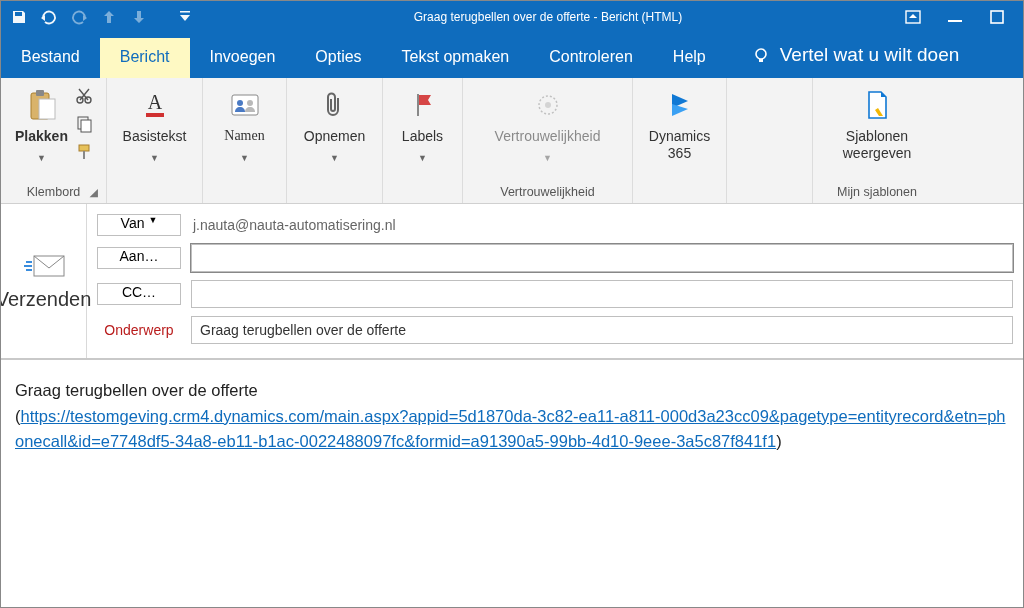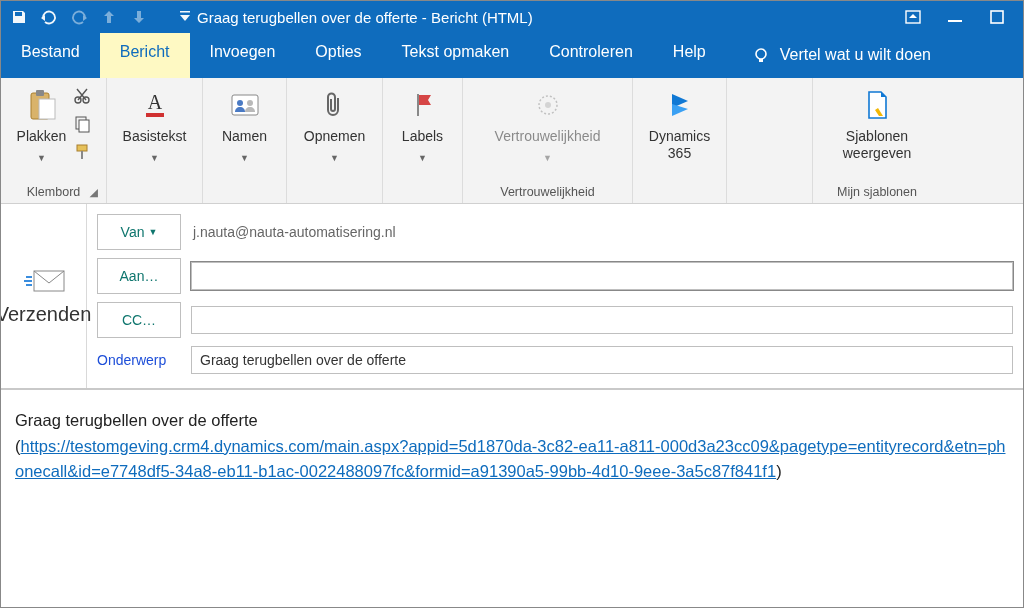--- a/index.html
+++ b/index.html
@@ -3,29 +3,29 @@
 <meta charset="utf-8">
 <style>
   * { box-sizing: border-box; margin: 0; padding: 0; }
   body { font-family: "Segoe UI", Tahoma, sans-serif; font-size: 14px; color: #222; background: #fff; width: 1024px; height: 608px; overflow: hidden; border: 1px solid #888; }
 
   
   .titlebar { height: 32px; background: #0f6cbd; color: #fff; display: flex; align-items: center; padding: 0 6px; }
   .titlebar-left { display:flex; align-items:center; gap:6px; }
   .titlebar .qat-btn { width: 24px; height: 24px; display:flex; align-items:center; justify-content:center; opacity:.95; }
   .titlebar .qat-btn.disabled { opacity:.45; }
-  .titlebar-title { flex: 1; font-size: 15px; }
+  .titlebar-title { flex: 1; text-align: center; font-size: 12px; }
   .titlebar-right { display:flex; align-items:center; gap:14px; padding-right:6px;}
   .winbtn { width:28px; height:28px; display:flex; align-items:center; justify-content:center; }
 
   
-  .tabbar { height: 45px; background: #0f6cbd; display:flex; padding: 0 0 0 0;}
+  .tabbar { height: 45px; background: #0f6cbd; display:flex; align-items:flex-end; padding: 0 0 0 0;}
   .tab { color:#fff; padding: 10px 20px 12px 20px; font-size:16px; cursor:pointer; }
   .tab.active { background:#fef9c3; color:#0f6cbd; }
-  .tell-me { display:flex; align-items:center; gap:10px; color:#fff; padding: 10px 16px 12px 18px; font-size:16px; margin-left:8px;}
+  .tell-me { display:flex; align-items:center; gap:10px; color:#fff; padding: 10px 16px 12px 18px; font-size:19px; margin-left:8px;}
   .tell-me .bulb { width:18px; height:18px; }
 
   
   .ribbon { height: 126px; background:#f3f3f3; border-bottom:1px solid #d0d0d0; display:flex; }
   .group { border-right:1px solid #dcdcdc; display:flex; flex-direction:column; align-items:stretch; padding:6px 6px 0 6px; }
   .group .group-body { flex:1; display:flex; align-items:flex-start; justify-content:center; gap:4px; }
   .group .group-label { text-align:center; font-size:12.5px; color:#555; padding:2px 0 4px; position:relative; }
   .group .group-label .dialog-launch { position:absolute; right:2px; bottom:4px; color:#777; font-size:11px; }
 
   .big-btn { display:flex; flex-direction:column; align-items:center; justify-content:flex-start; padding:4px 10px 0 10px; min-width:68px; gap:6px; cursor:pointer; }
@@ -37,23 +37,23 @@
   .mini-icon { width:20px; height:20px; display:flex; align-items:center; justify-content:center; color:#555;}
 
   
   .compose { display:flex; border-bottom: 2px solid #c9c9c9; background:#fff; }
   .send-col { width:86px; border-right:1px solid #d9d9d9; display:flex; flex-direction:column; align-items:center; justify-content:center; padding:14px 4px; }
   .send-col .env-icon { width:40px; height:26px; margin-bottom:10px; }
   .send-col .send-lbl { font-size:20px; color:#333; }
 
   .fields { flex:1; padding:10px 10px 6px 10px; }
   .row { display:flex; align-items:center; gap:10px; margin-bottom:8px; }
-  .row .hdr-btn { width:84px; height:36px; border:1px solid #bfbfbf; background:#fff; font-size:14px; color:#0f766e; display:flex; align-items:center; justify-content:center; cursor:pointer; }
+  .row .hdr-btn { width:84px; height:22px; border:1px solid #bfbfbf; background:#fff; font-size:14px; color:#000000; display:flex; align-items:flex-start; justify-content:center; cursor:pointer; }
   .row .hdr-btn .dd { font-size:9px; margin-left:4px;}
-  .row .hdr-lbl { width:84px; font-size:14px; color:#1d4ed8; }
+  .row .hdr-lbl { width:84px; text-align:center; font-size:14px; color:#b91c1c; }
   .row .field { flex:1; height:28px; border:1px solid #bfbfbf; padding:2px 8px; font-size:14px; color:#333; background:#fff; }
   .row .field.focus { outline:1px solid #888; }
   .row .static-val { font-size:14px; color:#666; padding-left:2px; }
 
   
   .body-area { padding:18px 14px; font-size:16.5px; line-height:1.55; }
   .body-area a { color:#0f6cbd; word-break:break-all; }
 
   svg { display:block; }
 </style>
@@ -133,21 +133,21 @@
         </svg>
     </span>
     <span>Vertel wat u wilt doen</span>
   </div>
 </div>
 
 <div class="ribbon">
 
   <div class="group" style="width:106px;">
     <div class="group-body">
-      <div class="big-btn" style="min-width:52px;padding-left:2px;padding-right:2px;">
+      <div class="big-btn" style="min-width:52px;padding-left:2px;padding-right:2px;font-weight:bold;">
         <div class="icon-slot">
           <svg width="30" height="32" viewBox="0 0 30 32">
               <rect x="4" y="4" width="18" height="26" rx="2" fill="#d9b36a" stroke="#a87f2e"></rect>
               <rect x="9" y="1" width="8" height="6" rx="1" fill="#888"></rect>
               <rect x="12" y="10" width="16" height="20" fill="#fff" stroke="#bbb"></rect>
             </svg>
         </div>
         <div class="lbl">Plakken</div>
         <div class="caret">▼</div>
       </div>
@@ -185,21 +185,21 @@
               <rect x="5" y="22" width="18" height="4" fill="#d03030"></rect>
             </svg>
         </div>
         <div class="lbl">Basistekst</div>
         <div class="caret">▼</div>
       </div>
     </div>
     <div class="group-label">&nbsp;</div>
   </div>
 
-  <div class="group" style="width:84px;">
+  <div class="group" style="width:84px;font-family:Liberation Serif, serif;">
     <div class="group-body">
       <div class="big-btn">
         <div class="icon-slot">
           <svg width="30" height="26" viewBox="0 0 30 26">
               <rect x="2" y="3" width="26" height="20" rx="2" fill="#fff" stroke="#888"></rect>
               <circle cx="10" cy="11" r="3" fill="#4a7ac4"></circle>
               <path fill="#4a7ac4" d="M5 20c0-3 2-5 5-5s5 2 5 5z"></path>
               <circle cx="20" cy="11" r="3" fill="#b9b9b9"></circle>
               <path fill="#b9b9b9" d="M15 20c0-3 2-5 5-5s5 2 5 5z"></path>
             </svg>

